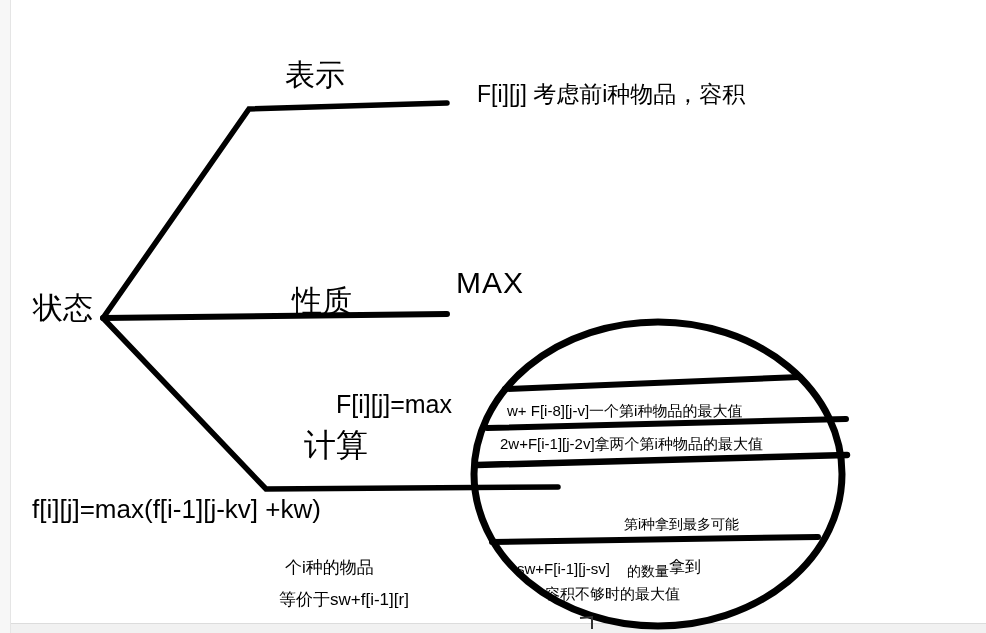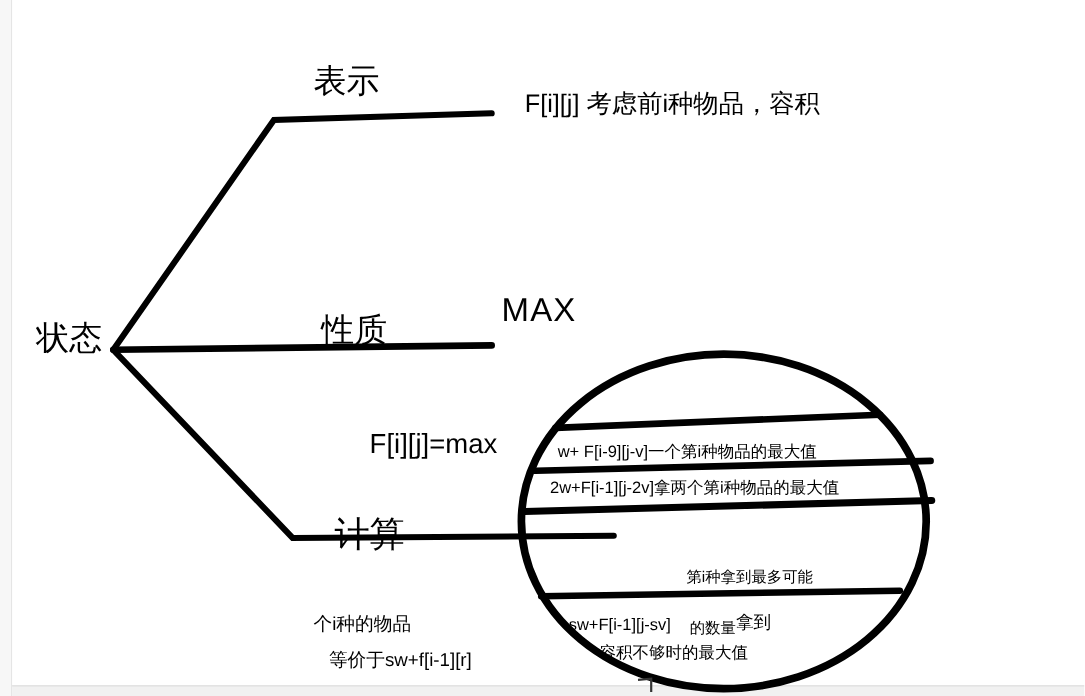--- a/index.html
+++ b/index.html
@@ -31,26 +31,26 @@
   .fs14{font-size:14px;}
   .raised{font-size:16px;position:relative;top:-4px;}
   
   #root-label{left:16px;top:291px;margin-left:17px;}
   #represent-label{left:285px;top:58px;}
   #represent-desc1{left:477px;top:82px;}
   #represent-desc2{left:568px;top:133px;}
   #property-label{left:292px;top:284px;}
   #property-value{left:456px;top:266px;letter-spacing:1px;}
   #compute-formula{left:336px;top:391px;}
-  #compute-label{left:304px;top:428px;margin-top:40px;}
+  #compute-label{left:304px;top:428px;}
   #footer-formula{left:32px;top:495px;}
   #footer-krange{left:32px;top:540px;}
   #s-note1{left:285px;top:527px;}
   #s-note2{left:285px;top:559px;}
-  #s-note3{left:299px;top:591px;}
+  #s-note3{left:279px;top:591px;}
   #circle-case1{left:550px;top:351px;}
   #circle-case2{left:507px;top:403px;}
   #circle-case3{left:500px;top:436px;}
   #circle-case4{left:500px;top:480px;}
   #circle-case5-formula{left:517px;top:561px;}
   #circle-case5-note1{left:624px;top:517px;text-align:center;}
   #circle-case5-note2{left:627px;top:562px;}
   #circle-case5-note3{left:545px;top:586px;}
 </style>
 </head>
@@ -82,23 +82,24 @@
 
   <div class="txt fs30" id="represent-label">表示</div>
   <div class="txt fs28" id="represent-desc1">F[i][j] 考虑前i种物品，容积</div>
 
   <div class="txt fs30" id="property-label">性质</div>
   <div class="txt fs30" id="property-value">MAX</div>
 
   <div class="txt fs25" id="compute-formula">F[i][j]=max</div>
   <div class="txt fs32" id="compute-label">计算</div>
 
-  <div class="txt fs15" id="circle-case2">w+ F[i-9][j-v]一个第i种物品的最大值</div>
+  <div class="txt fs15" id="circle-case2">w+ F[i-8][j-v]一个第i种物品的最大值</div>
   <div class="txt fs15" id="circle-case3">2w+F[i-1][j-2v]拿两个第i种物品的最大值</div>
   <div class="txt fs15" id="circle-case5-formula">sw+F[i-1][j-sv]</div>
   <div class="txt fs14" id="circle-case5-note1">第i种拿到最多可能</div>
   <div class="txt fs14" id="circle-case5-note2"><span>的数量</span><span class="raised">拿到</span></div>
   <div class="txt fs15" id="circle-case5-note3">容积不够时的最大值</div>
 
+  <div class="txt fs26" id="footer-formula">f[i][j]=max(f[i-1][j-kv] +kw)</div>
 
   <div class="txt fs17" id="s-note2">个i种的物品</div>
   <div class="txt fs17" id="s-note3">等价于sw+f[i-1][r]</div>
 </div>
 
 </body></html>

